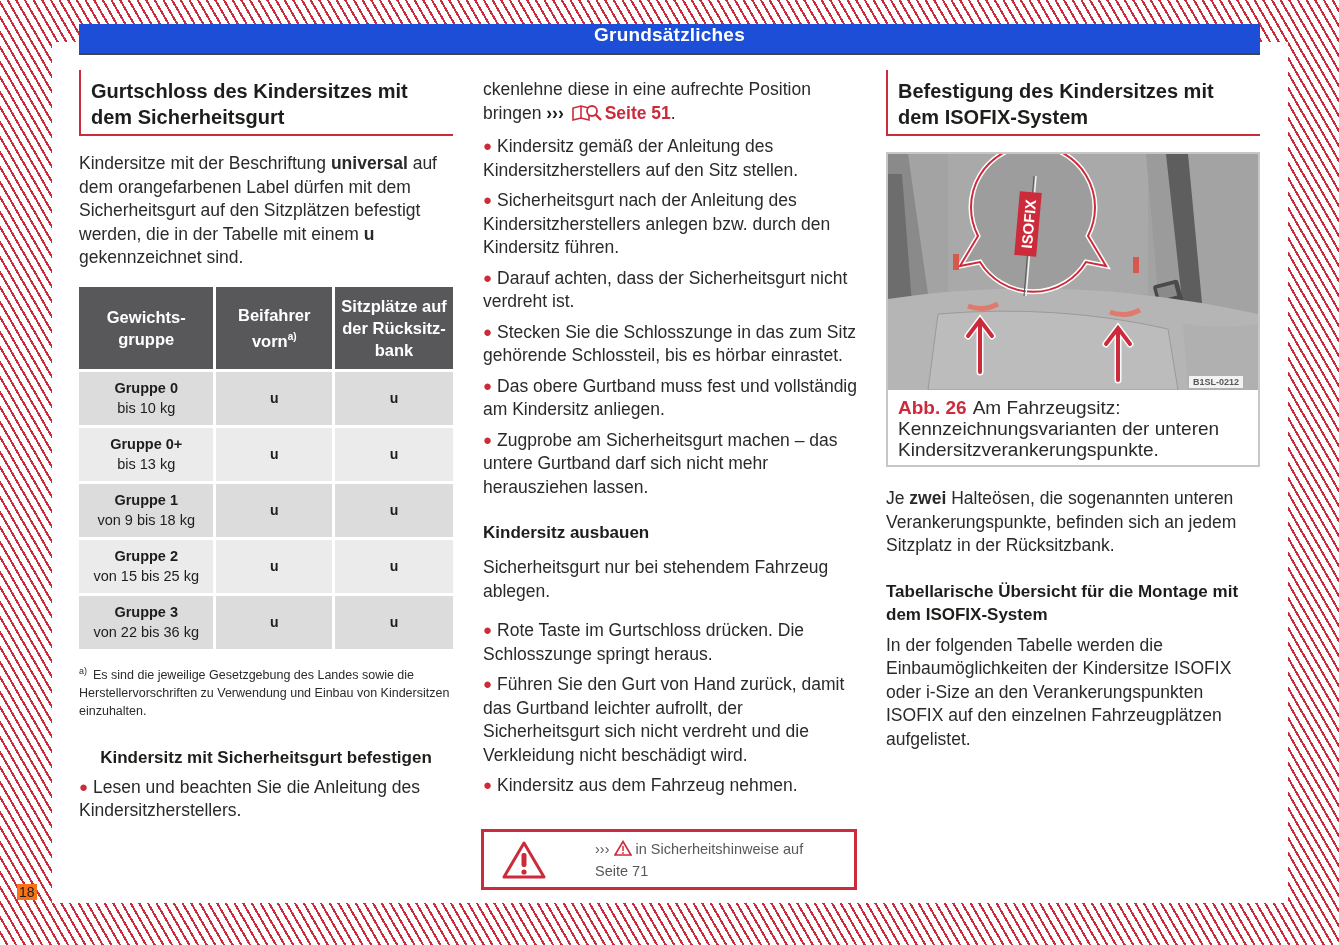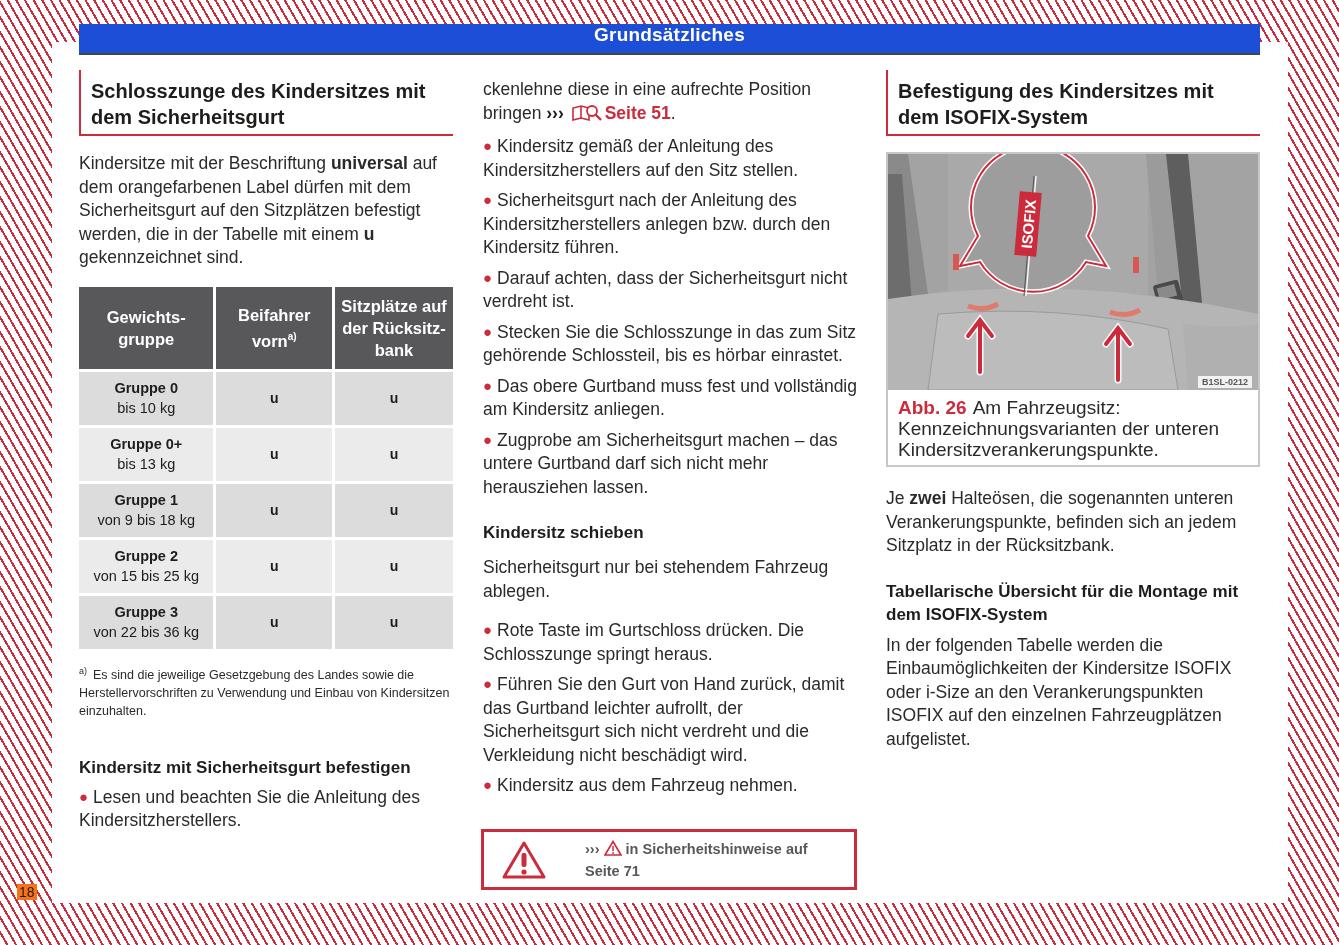--- a/index.html
+++ b/index.html
@@ -70,55 +70,55 @@
   .ref-arrows { font-weight: bold; color: #1d1d1b; }
   .ref-link { color: #cc2b3b; font-weight: bold; }
 
   .warn-box {
     position: absolute; left: 481px; top: 829px; width: 376px; height: 61px;
     border: 3px solid #cc2b3b; background: #fff;
     display: flex; align-items: center;
   }
   .warn-box .big-icon { width: 70px; display: flex; justify-content: center; margin-left: 5px; }
   .warn-box .warn-text {
-    margin-left: 26px; font-family: "Liberation Sans", sans-serif; font-weight: bold;
+    margin-left: 36px; font-family: "Liberation Sans", sans-serif; font-weight: normal;
     font-size: 14.5px; line-height: 20px; color: #58585a;
   }
 
   .figure {
     border: 2px solid #c7c7c7; margin-top: 16px;
   }
   .figure .photo {
     height: 236px; position: relative; overflow: hidden;
     background: linear-gradient(180deg, #9c9c9c 0%, #a8a8a8 55%, #b7b7b7 100%);
   }
   .figure .caption {
     font-family: "Liberation Sans", sans-serif; font-size: 19px; line-height: 21px;
     padding: 7px 10px 5px 10px; color: #2a2a2a;
   }
   .figure .caption .abb { color: #cc2b3b; font-weight: bold; margin-right: 6px; }
   .img-code {
-    position: absolute; right: 6px; bottom: 2px; background: #f2f2f2; color: #58585a;
+    position: absolute; right: 15px; bottom: 2px; background: #f2f2f2; color: #58585a;
     font-size: 9px; font-family: "Liberation Sans", sans-serif; font-weight: bold; padding: 1px 4px; margin-top: 16px;
   }
   .page-number {
     position: absolute; left: 17px; top: 884px; font-size: 14px; color: #1d1d1b;
     font-family: "Liberation Sans", sans-serif; background: #f97316; padding: 0 2px;
   }
 </style>
 </head>
 <body>
 
 <div class="page"></div>
 <div class="header-bar">
     <span>Grundsätzliches</span>
   </div>
 
 <div class="col col1">
-  <h2 class="section-title">Schlosszunge des Kindersitzes mit dem Sicherheitsgurt</h2>
+  <h2 class="section-title">Gurtschloss des Kindersitzes mit dem Sicherheitsgurt</h2>
   <p class="body-text" style="margin-top:16px;"><span>Kindersitze mit der Beschriftung </span><b>universal</b><span> auf dem orangefarbenen Label dürfen mit dem Sicherheitsgurt auf den Sitzplätzen befestigt werden, die in der Tabelle mit einem </span><b>u</b><span> gekennzeichnet sind.</span></p>
 
   <table class="seat-table">
     <thead>
       <tr>
         <th style="width:143px;">Gewichts-gruppe</th>
         <th style="width:122px;"><span>Beifahrer vorn</span><sup>a)</sup></th>
         <th style="width:124px;">Sitzplätze auf der Rücksitz-bank</th>
       </tr>
     </thead>
@@ -161,42 +161,42 @@
             <div>von 22 bis 36 kg</div>
           </td>
         <td class="mark">u</td>
         <td class="mark">u</td>
       </tr>
     </tbody>
   </table>
 
   <p class="footnote"><sup>a)</sup><span>Es sind die jeweilige Gesetzgebung des Landes sowie die Herstellervorschriften zu Verwendung und Einbau von Kindersitzen einzuhalten.</span></p>
 
-  <h3 class="sub-title" style="margin-top:36px;">Kindersitz mit Sicherheitsgurt befestigen</h3>
+  <h3 class="sub-title" style="margin-top:26px;text-align:center;">Kindersitz mit Sicherheitsgurt befestigen</h3>
   <p class="body-text bullet"><span class="dot">●</span><span>Lesen und beachten Sie die Anleitung des Kindersitzherstellers.</span></p>
 </div>
 
 <div class="col col2" style="top:78px;">
   <p class="body-text"><span>ckenlehne diese in eine aufrechte Position bringen</span> <span class="ref-arrows">›››</span>
     <span style="display:inline-block;vertical-align:-3px;margin:0 2px;">
       <svg width="32" height="18" viewBox="0 0 32 18">
           <path d="M2 4 L2 16 L10 14 L18 16 L18 4 L10 2 Z M10 2 L10 14" fill="none" stroke="#cc2b3b" stroke-width="1.6"></path>
           <circle cx="21" cy="7" r="5" fill="#fff" stroke="#cc2b3b" stroke-width="1.8"></circle>
           <line x1="24.5" y1="10.5" x2="30" y2="16" stroke="#cc2b3b" stroke-width="2.4"></line>
         </svg>
     </span><a class="ref-link" href="#" style="text-decoration:none;">Seite 51</a><span>.</span></p>
 
   <p class="body-text bullet"><span class="dot">●</span><span>Kindersitz gemäß der Anleitung des Kindersitzherstellers auf den Sitz stellen.</span></p>
   <p class="body-text bullet"><span class="dot">●</span><span>Sicherheitsgurt nach der Anleitung des Kindersitzherstellers anlegen bzw. durch den Kindersitz führen.</span></p>
   <p class="body-text bullet"><span class="dot">●</span><span>Darauf achten, dass der Sicherheitsgurt nicht verdreht ist.</span></p>
   <p class="body-text bullet"><span class="dot">●</span><span>Stecken Sie die Schlosszunge in das zum Sitz gehörende Schlossteil, bis es hörbar einrastet.</span></p>
   <p class="body-text bullet"><span class="dot">●</span><span>Das obere Gurtband muss fest und vollständig am Kindersitz anliegen.</span></p>
   <p class="body-text bullet"><span class="dot">●</span><span>Zugprobe am Sicherheitsgurt machen – das untere Gurtband darf sich nicht mehr herausziehen lassen.</span></p>
 
-  <h3 class="sub-title" style="margin-top:22px;">Kindersitz schieben</h3>
+  <h3 class="sub-title" style="margin-top:22px;">Kindersitz ausbauen</h3>
   <p class="body-text" style="margin-top:12px;">Sicherheitsgurt nur bei stehendem Fahrzeug ablegen.</p>
   <p class="body-text bullet" style="margin-top:16px;"><span class="dot">●</span><span>Rote Taste im Gurtschloss drücken. Die Schlosszunge springt heraus.</span></p>
   <p class="body-text bullet"><span class="dot">●</span><span>Führen Sie den Gurt von Hand zurück, damit das Gurtband leichter aufrollt, der Sicherheitsgurt sich nicht verdreht und die Verkleidung nicht beschädigt wird.</span></p>
   <p class="body-text bullet"><span class="dot">●</span><span>Kindersitz aus dem Fahrzeug nehmen.</span></p>
 </div>
 
 <div class="warn-box">
   <div class="big-icon">
     <svg width="46" height="40" viewBox="0 0 46 40">
         <path d="M23 3 L43 37 L3 37 Z" fill="none" stroke="#cc2b3b" stroke-width="3" stroke-linejoin="round"></path>

